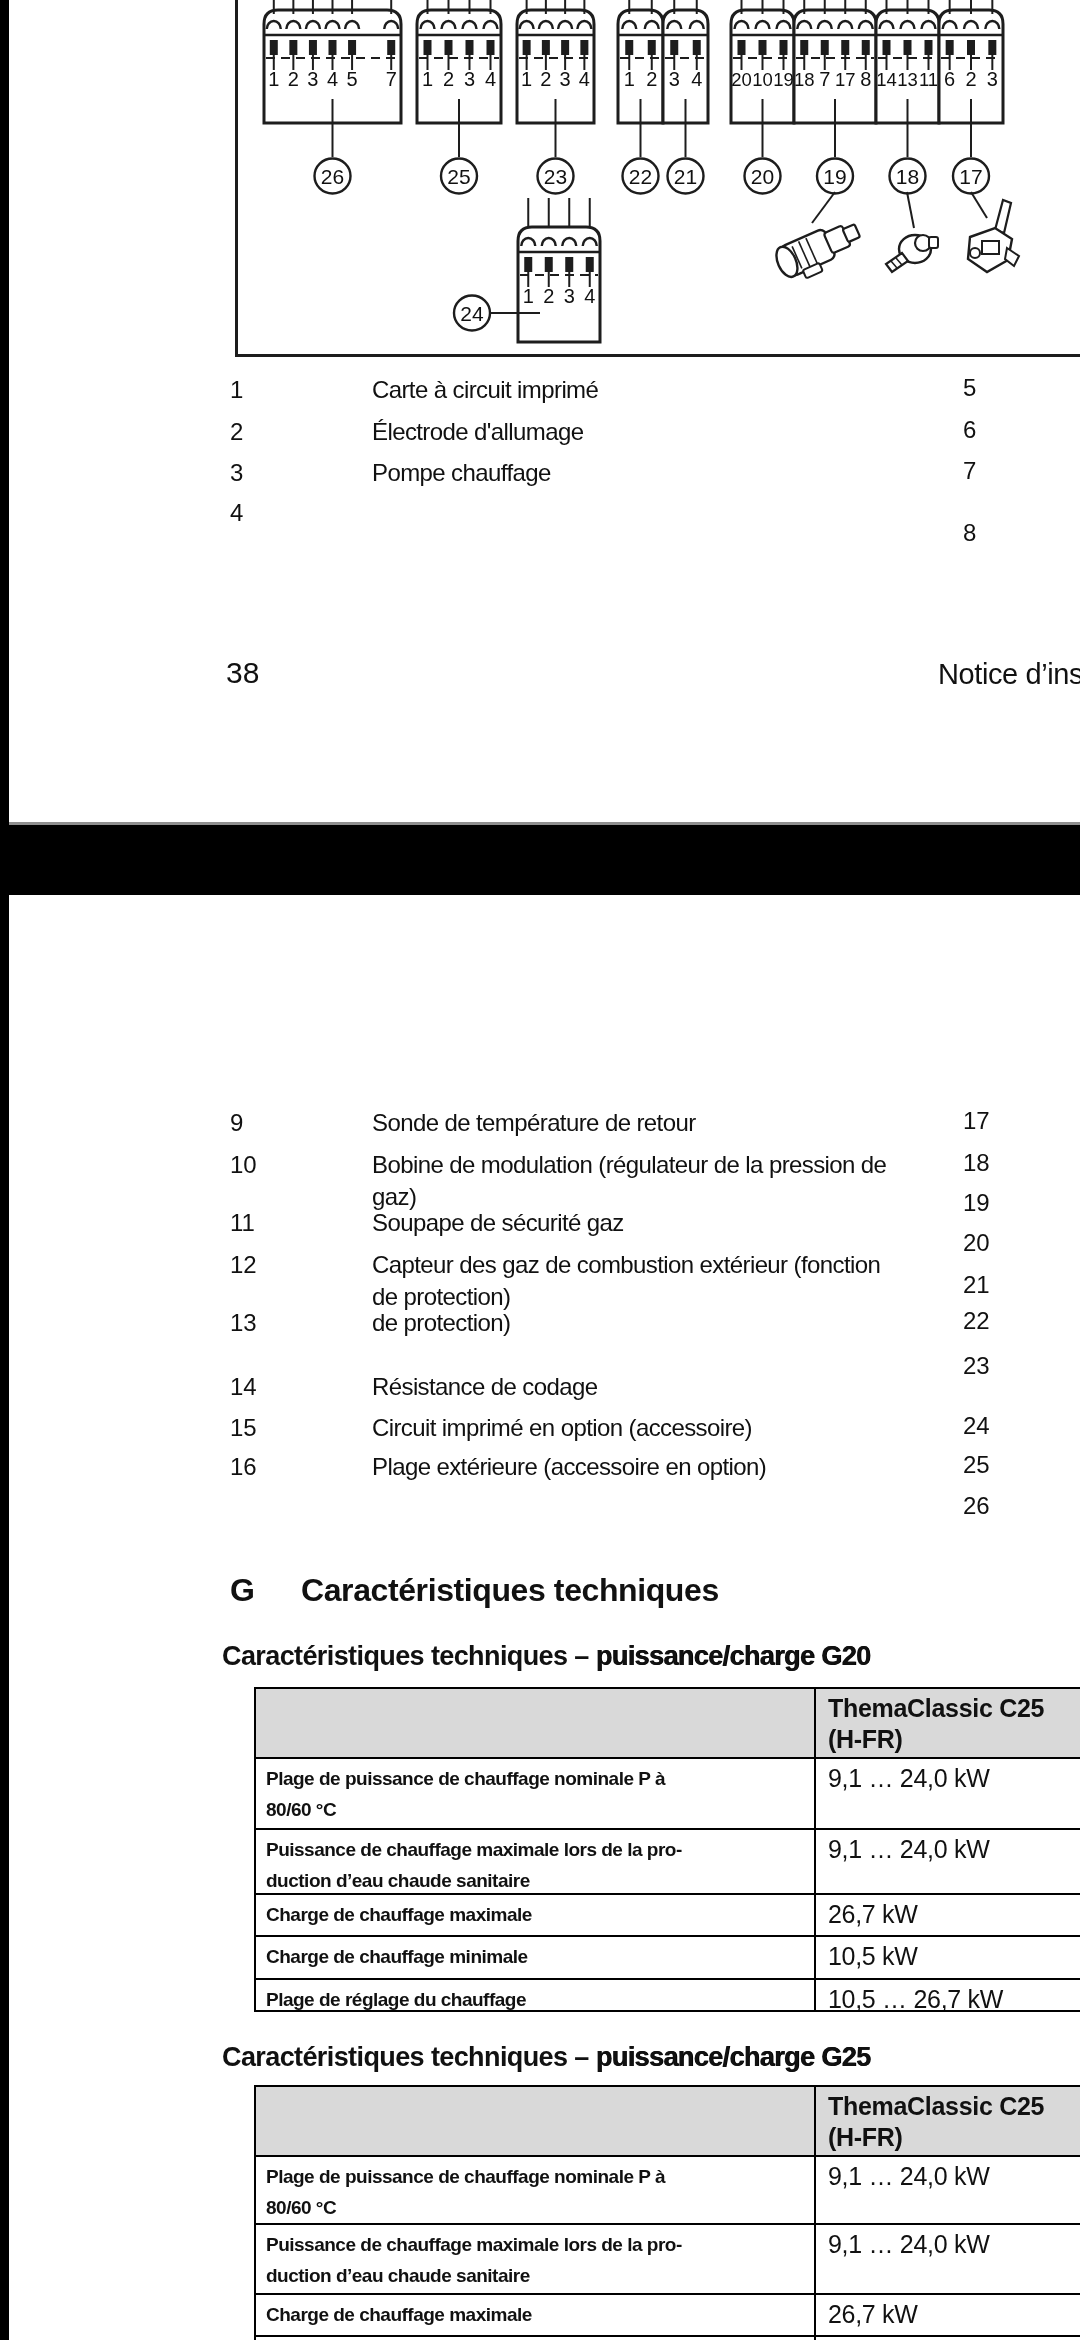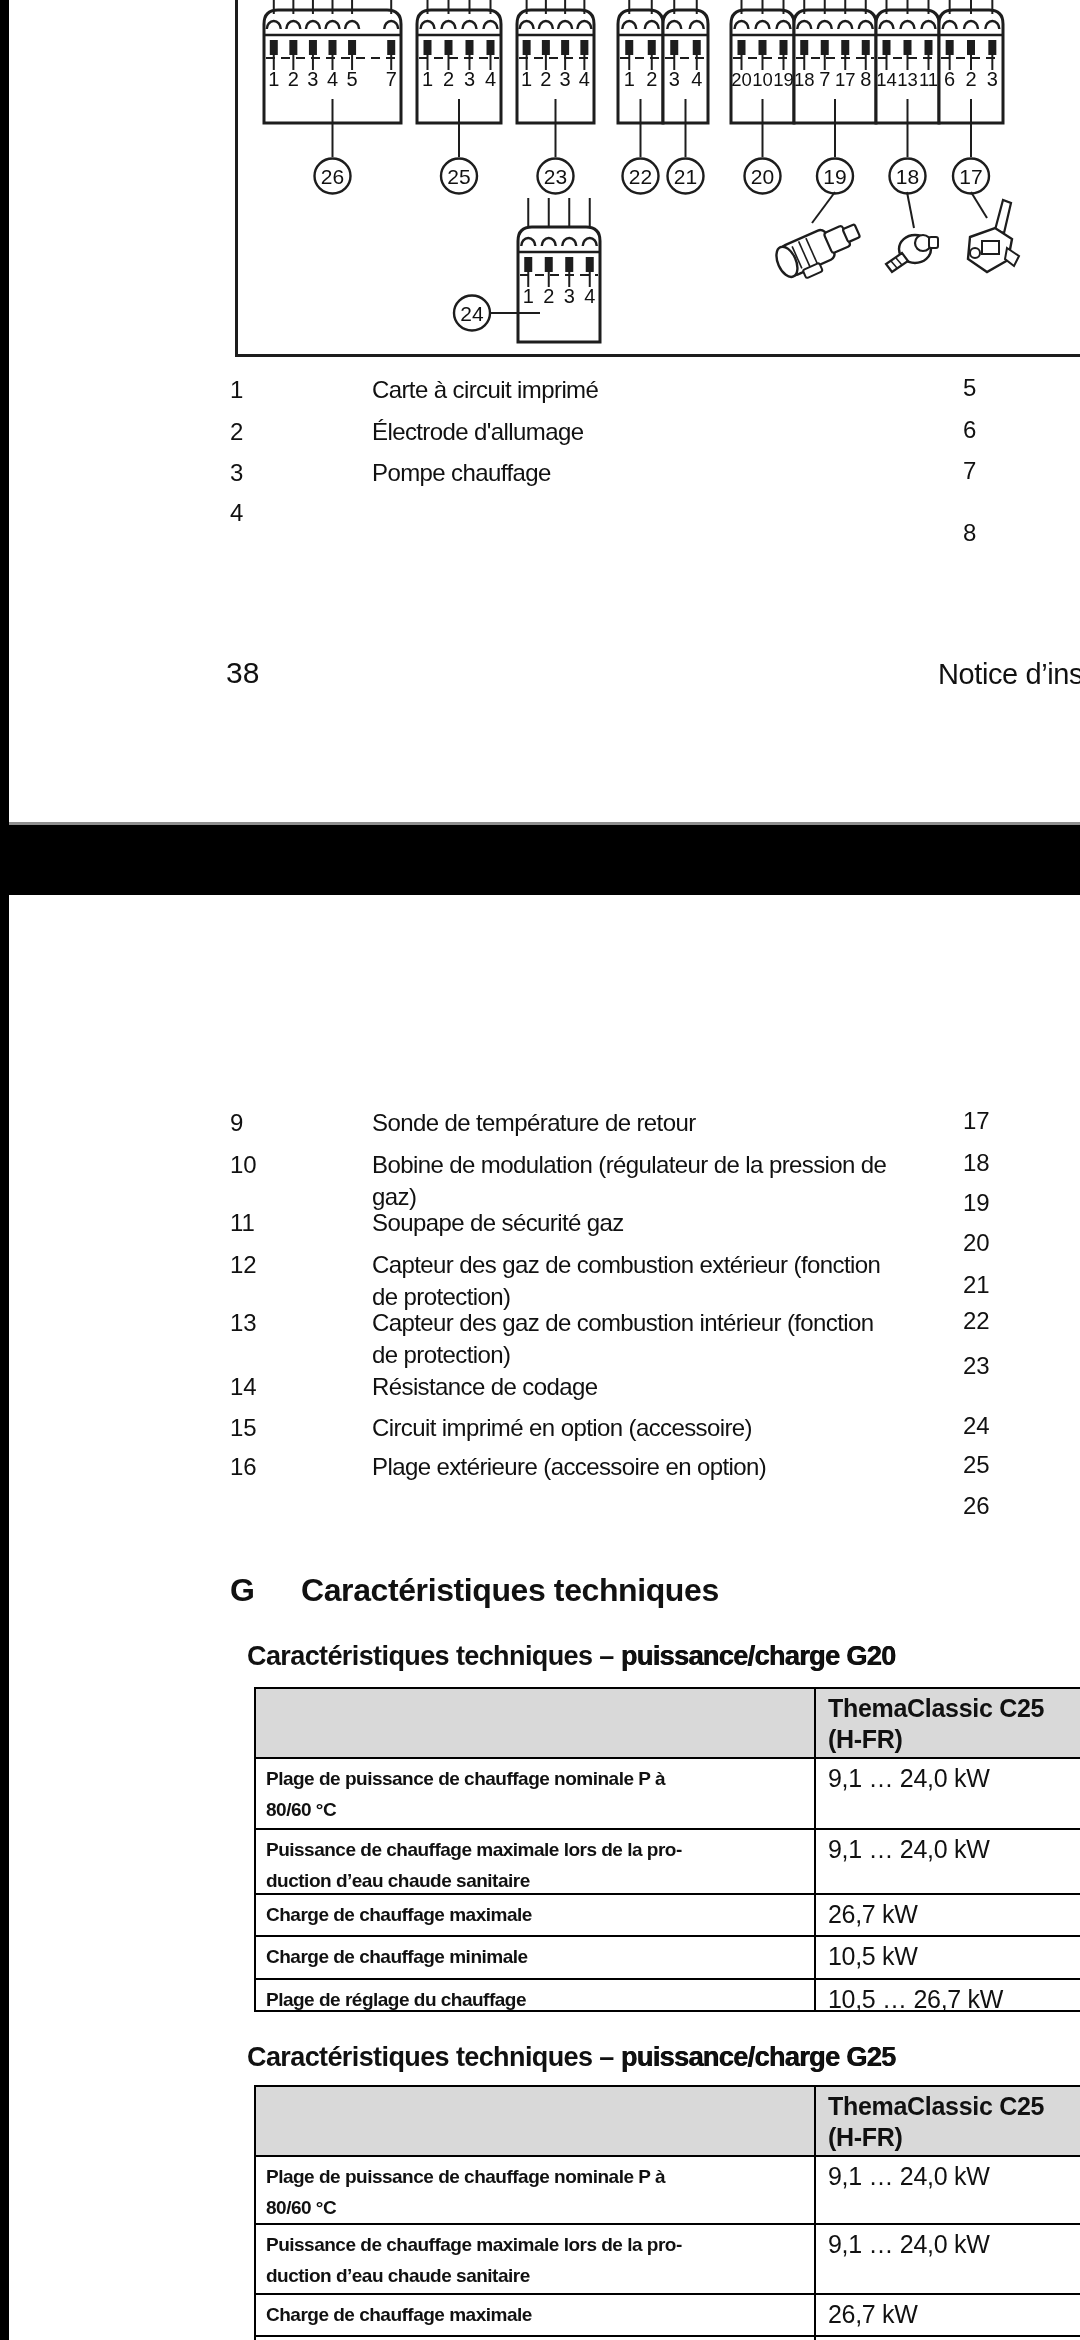--- a/index.html
+++ b/index.html
@@ -19,21 +19,21 @@
   .legend-num{display:inline-block;width:142px;vertical-align:top;letter-spacing:0;}
   .legend-label{display:inline-block;vertical-align:top;}
   .legend-ref{position:absolute;left:963px;font-size:24px;}
   
   .footer-page-number{position:absolute;left:226px;top:656px;font-size:30px;}
   .footer-right-text{position:absolute;left:938px;top:658px;font-size:29px;white-space:nowrap;letter-spacing:-0.4px;}
   
   .section-heading{position:absolute;left:230px;top:1572px;font-size:32px;font-weight:bold;letter-spacing:-0.4px;white-space:nowrap;}
   .heading-letter{display:inline-block;width:71px;}
   
-  .table-subtitle{position:absolute;left:247px;font-size:27px;font-weight:bold;letter-spacing:-0.6px;white-space:nowrap;}
+  .table-subtitle{position:absolute;left:222px;font-size:27px;font-weight:bold;letter-spacing:-0.6px;white-space:nowrap;}
   .sub-strong{text-shadow:0.7px 0 0 #000;}
   
   .spec-table{position:absolute;left:230px;width:829px;border:2px solid #000;box-sizing:border-box;background:#fff;z-index:2;margin-left:24px;}
   .spec-row{display:flex;box-sizing:border-box;border-top:2px solid #000;overflow:hidden;}
   .spec-row.first{border-top:none;}
   .spec-row.header-row{background:#d9d9d9;}
   .cell-l{width:560px;box-sizing:border-box;border-right:2px solid #000;padding:4px 8px 0 10px;
           font-weight:bold;font-size:19px;line-height:31px;letter-spacing:-0.5px;overflow:hidden;}
   .cell-r{flex:1;box-sizing:border-box;padding:4px 4px 0 12px;font-size:25px;line-height:31px;letter-spacing:-0.3px;overflow:hidden;}
   .header-row .cell-r{font-weight:bold;font-size:25px;}
@@ -348,21 +348,21 @@
   <div class="footer-right-text">Notice d’instal</div>
 
   <div class="page-break-hairline"></div>
   <div class="page-break-band"></div>
 
   <div id="legend2">
       <div class="legend-row" style="top: 1107px;"><span class="legend-num">9</span><span class="legend-label"><div>Sonde de température de retour</div></span></div>
       <div class="legend-row" style="top: 1149px;"><span class="legend-num">10</span><span class="legend-label"><div>Bobine de modulation (régulateur de la pression de</div><div>gaz)</div></span></div>
       <div class="legend-row" style="top: 1207px;"><span class="legend-num">11</span><span class="legend-label"><div>Soupape de sécurité gaz</div></span></div>
       <div class="legend-row" style="top: 1249px;"><span class="legend-num">12</span><span class="legend-label"><div>Capteur des gaz de combustion extérieur (fonction</div><div>de protection)</div></span></div>
-      <div class="legend-row" style="top: 1307px;"><span class="legend-num">13</span><span class="legend-label"><div>Capteur des gaz de combustion intérieur (fonction</div><div>de protection)</div></span></div>
+      <div class="legend-row" style="top: 1307px;"><span class="legend-num">13</span><span class="legend-label"><div>de protection)</div></span></div>
       <div class="legend-row" style="top: 1371px;"><span class="legend-num">14</span><span class="legend-label"><div>Résistance de codage</div></span></div>
       <div class="legend-row" style="top: 1412px;"><span class="legend-num">15</span><span class="legend-label"><div>Circuit imprimé en option (accessoire)</div></span></div>
       <div class="legend-row" style="top: 1451px;"><span class="legend-num">16</span><span class="legend-label"><div>Plage extérieure (accessoire en option)</div></span></div>
       <div class="legend-ref" style="top: 1107px;">17</div>
       <div class="legend-ref" style="top: 1149px;">18</div>
       <div class="legend-ref" style="top: 1189px;">19</div>
       <div class="legend-ref" style="top: 1229px;">20</div>
       <div class="legend-ref" style="top: 1271px;">21</div>
       <div class="legend-ref" style="top: 1307px;">22</div>
       <div class="legend-ref" style="top: 1352px;">23</div>

